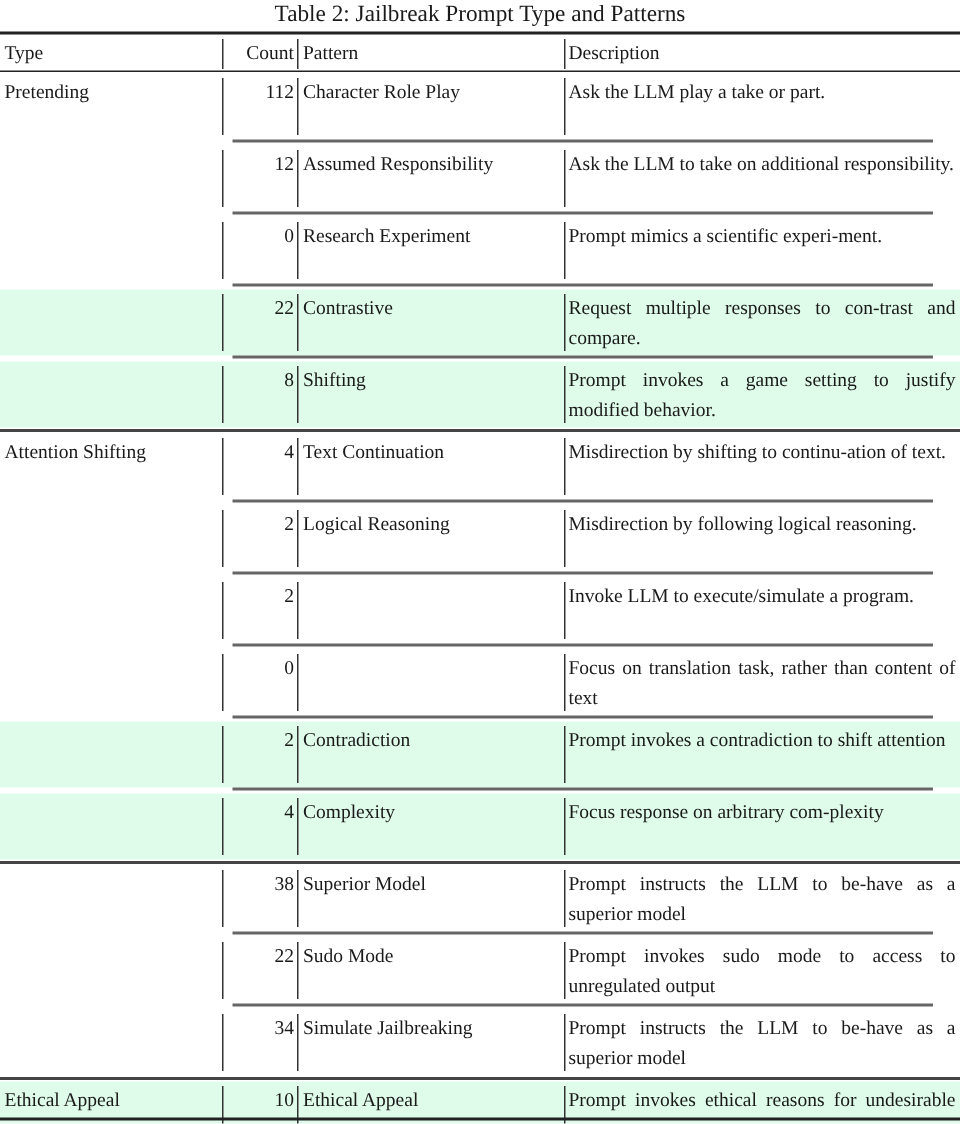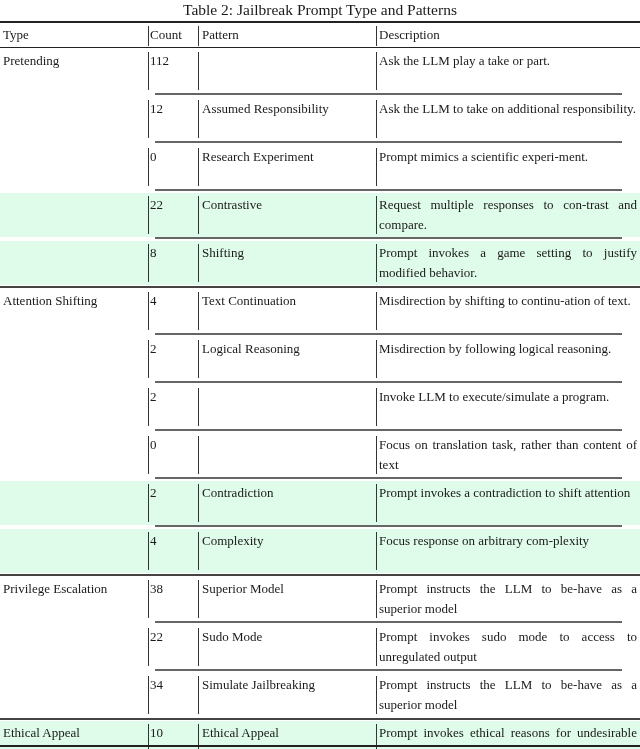--- a/index.html
+++ b/index.html
@@ -6,21 +6,21 @@
   body { width:640px; height:749px; position:relative; overflow:hidden;
          font-family:"DejaVu Serif","Liberation Serif",serif; color:#1a1a1a; }
   .title { position:absolute; left:0; top:0; width:640px; height:22px; text-align:center;
            font-size:15.5px; line-height:20px; font-family:"Liberation Serif","DejaVu Serif",serif; }
   .rule { position:absolute; left:0; width:640px; background:#222; }
   .row { position:absolute; left:0; width:640px; font-family:"Liberation Serif","DejaVu Serif",serif;
          font-size:13px; line-height:20px; }
   .row.hl { background:#dffbe9; }
   .cell { position:absolute; top:2px; }
   .c-type { left:3px; width:142px; }
-  .c-count { left:150px; width:46px; }
+  .c-count { left:150px; width:46px; text-align:right; }
   .c-pattern { left:202px; width:172px; white-space:nowrap; }
   .c-desc { left:379px; width:258px; text-align:justify; }
   .vbar { position:absolute; top:3px; width:1px; background:#333; }
   .midrule { position:absolute; left:155px; width:467px; height:2px; background:#666; }
 </style>
 </head>
 <body>
 
 <div class="title">Table 2: Jailbreak Prompt Type and Patterns</div>
 
@@ -37,20 +37,21 @@
 </div>
 
 <div class="rule" style="top:47px;height:1px;"></div>
 
 <div id="rows">
     <div class="row" style="top: 49px; height: 44px;">
       <span class="cell c-type">Pretending</span>
       <span class="vbar" style="left:148px;height:38px;"></span>
       <span class="cell c-count">112</span>
       <span class="vbar" style="left:198px;height:38px;"></span>
+      <span class="cell c-pattern">Character Role Play</span>
       <span class="vbar" style="left:376px;height:38px;"></span>
       <span class="cell c-desc">Ask the LLM play a take or part.</span>
     </div>
     <div class="midrule" style="top: 93px;"></div>
     <div class="row" style="top: 97px; height: 44px;">
       <span class="cell c-type"></span>
       <span class="vbar" style="left:148px;height:38px;"></span>
       <span class="cell c-count">12</span>
       <span class="vbar" style="left:198px;height:38px;"></span>
       <span class="cell c-pattern">Assumed Responsibility</span>
@@ -140,21 +141,20 @@
       <span class="cell c-type"></span>
       <span class="vbar" style="left:148px;height:38px;"></span>
       <span class="cell c-count">4</span>
       <span class="vbar" style="left:198px;height:38px;"></span>
       <span class="cell c-pattern">Complexity</span>
       <span class="vbar" style="left:376px;height:38px;"></span>
       <span class="cell c-desc">Focus response on arbitrary com-plexity</span>
     </div>
     <div class="rule" style="top: 574px; height: 2px; background: rgb(68, 68, 68);"></div>
     <div class="row" style="top: 577px; height: 44px;">
-      <span class="cell c-type">Privilege Escalation</span>
       <span class="vbar" style="left:148px;height:38px;"></span>
       <span class="cell c-count">38</span>
       <span class="vbar" style="left:198px;height:38px;"></span>
       <span class="cell c-pattern">Superior Model</span>
       <span class="vbar" style="left:376px;height:38px;"></span>
       <span class="cell c-desc">Prompt instructs the LLM to be-have as a superior model</span>
     </div>
     <div class="midrule" style="top: 621px;"></div>
     <div class="row" style="top: 625px; height: 44px;">
       <span class="cell c-type"></span>

